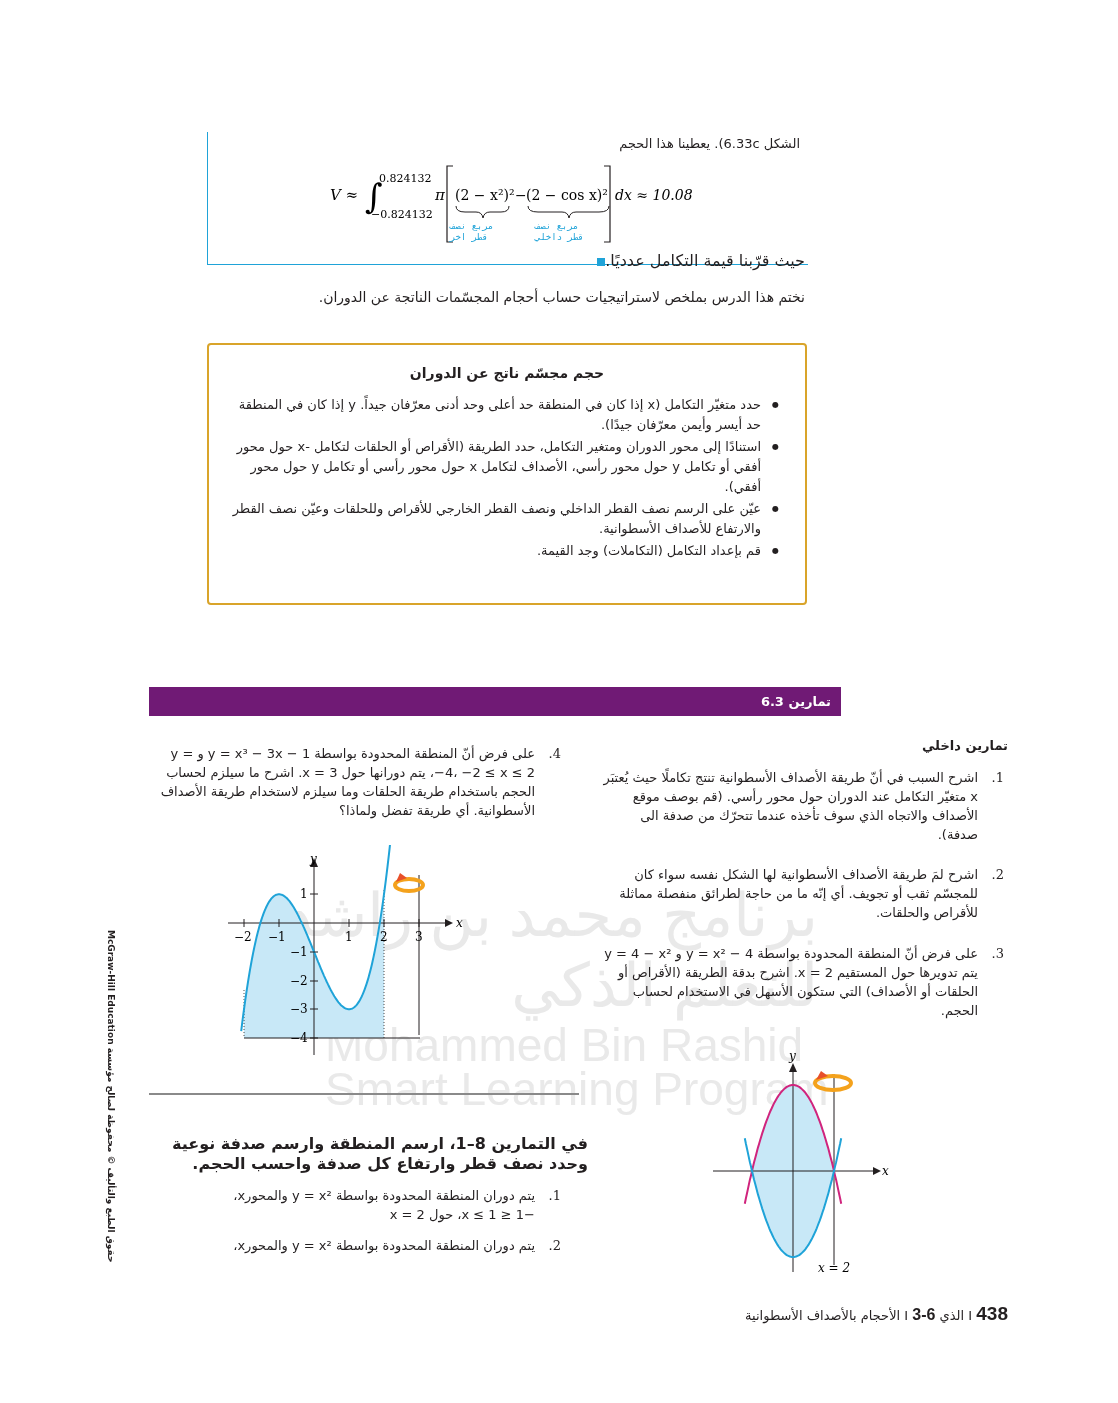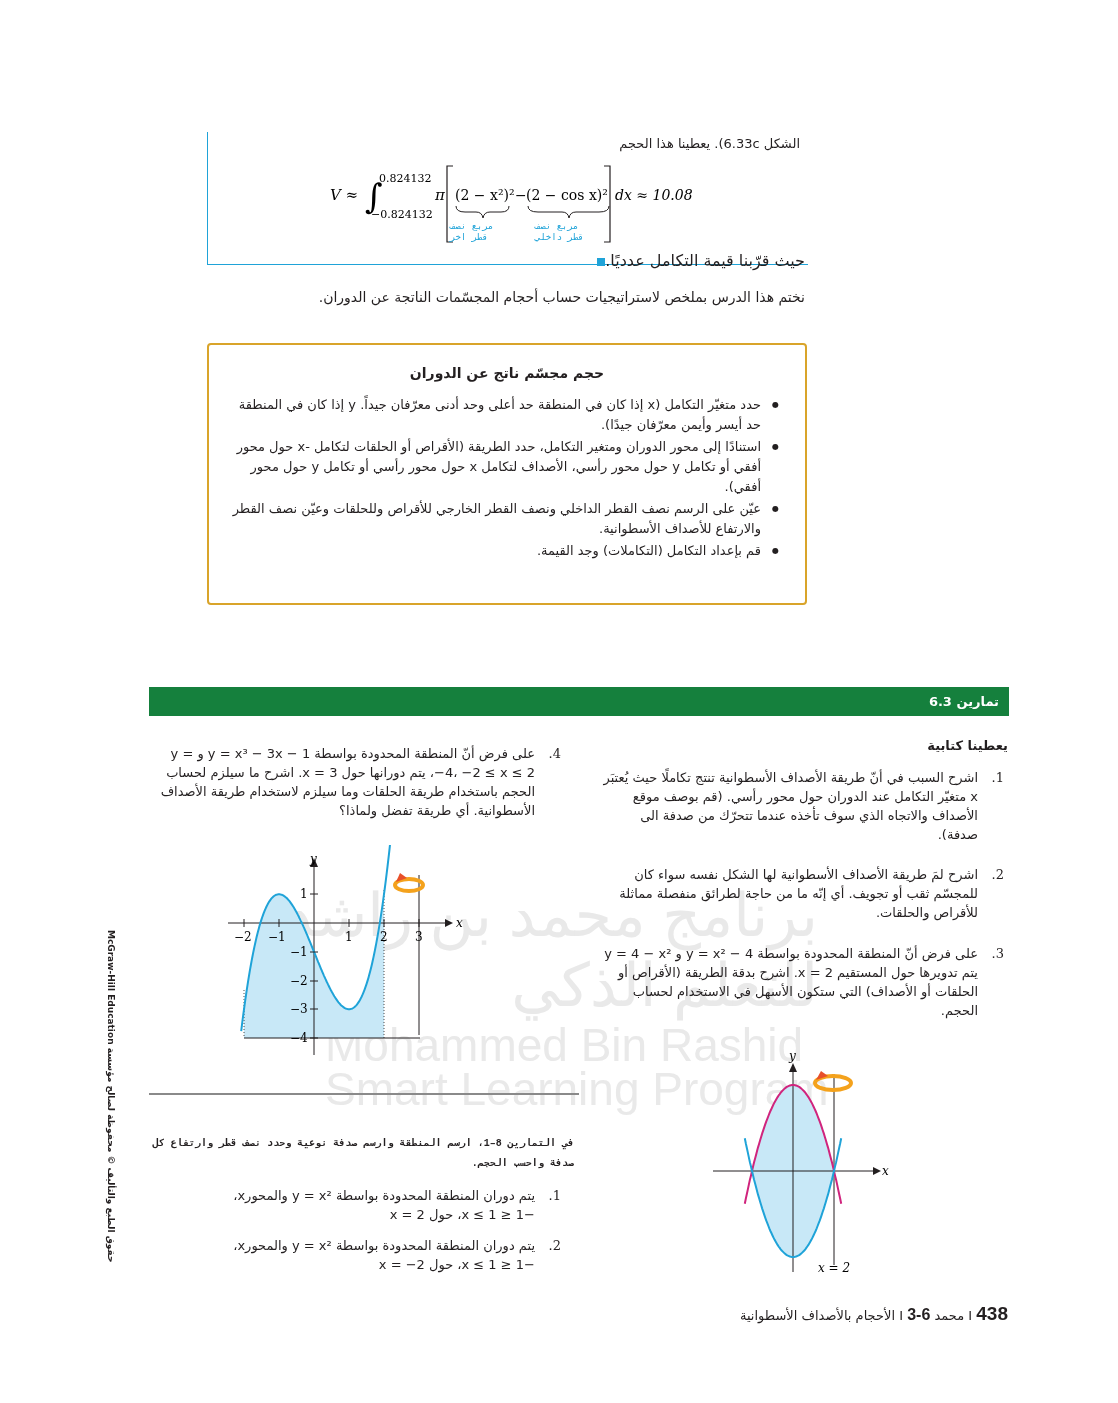--- a/index.html
+++ b/index.html
@@ -17,27 +17,27 @@
   .conclude{left:560px;top:251px;width:245px;font-size:16px;}
   .end-square{display:inline-block;width:8px;height:8px;background:#1fa3d8;margin-left:6px;vertical-align:middle;}
   .summary-intro{left:260px;top:289px;width:545px;font-size:14px;}
   
   .sumbox{left:207px;top:343px;width:596px;height:258px;border:2px solid #d9a42a;border-radius:4px;background:rgba(255,255,255,0.0);}
   .sumbox h3{margin:12px;font-size:14px;font-weight:bold;text-align:center;direction:rtl;padding-top:8px;}
   .sumbox ul{margin:14px 22px 0 14px;padding:0;list-style:none;direction:rtl;}
   .sumbox li{font-size:13px;line-height:20px;position:relative;padding-right:22px;margin-bottom:2px;}
   .sumbox li:before{content:"●";position:absolute;right:4px;top:0;font-size:8px;}
   
-  .secbar{left:149px;top:687px;width:860px;height:29px;background:#15803d;}
+  .secbar{left:149px;top:687px;width:692px;height:29px;background:#701a75;}
   .secbar span{position:absolute;right:10px;top:7px;color:#fff;font-weight:bold;font-size:13px;direction:rtl;}
   .sub-head{right:110px;top:738px;font-size:13px;font-weight:bold;}
   .ex-item{font-size:13px;line-height:19px;direction:rtl;text-align:right;}
   .num{position:absolute;right:-26px;top:0;font-family:"DejaVu Serif",serif;}
   .divider{left:149px;top:1093px;width:430px;height:2px;background:#8a8a8a;}
-  .instr{left:144px;top:1134px;width:430px;font-size:10px;font-weight:bold;line-height:20px;font-family:Liberation Mono, monospace;}
+  .instr{left:158px;top:1134px;width:430px;font-size:16px;font-weight:bold;line-height:20px;}
   .footer{right:110px;top:1303px;font-size:13px;direction:rtl;}
   .footer .pg{font-size:19px;font-weight:bold;font-family:"Liberation Sans",sans-serif;}
   .footer .les{font-weight:bold;font-size:16px;font-family:"Liberation Sans",sans-serif;}
   .side{left:96px;top:930px;width:20px;height:350px;}
   .side div{transform:rotate(90deg);transform-origin:left top;white-space:nowrap;font-size:9px;font-weight:bold;position:absolute;left:20px;top:0;}
   svg text{font-family:"DejaVu Serif",serif;}
   .content{position:absolute;z-index:1;}
 </style>
 </head>
 <body>
@@ -89,21 +89,21 @@
     <li>استنادًا إلى محور الدوران ومتغير التكامل، حدد الطريقة (الأقراص أو الحلقات لتكامل -x حول محور أفقي أو تكامل y حول محور رأسي، الأصداف لتكامل x حول محور رأسي أو تكامل y حول محور أفقي).</li>
     <li>عيّن على الرسم نصف القطر الداخلي ونصف القطر الخارجي للأقراص وللحلقات وعيّن نصف القطر والارتفاع للأصداف الأسطوانية.</li>
     <li>قم بإعداد التكامل (التكاملات) وجد القيمة.</li>
   </ul>
 </div>
 
 <div class="abs secbar content">
   <span>تمارين 6.3</span>
 </div>
 
-<div class="abs sub-head rtl content">يعطينا كتابية</div>
+<div class="abs sub-head rtl content">تمارين داخلي</div>
 
 <div class="abs ex-item content" style="right:140px;top:768px;width:380px;">
   <span class="num">1.</span>
   <span>اشرح السبب في أنّ طريقة الأصداف الأسطوانية تنتج تكاملًا حيث يُعتبَر x متغيّر التكامل عند الدوران حول محور رأسي. (قم بوصف موقع الأصداف والاتجاه الذي سوف تأخذه عندما تتحرّك من صدفة الى صدفة).</span>
 </div>
 <div class="abs ex-item content" style="right:140px;top:865px;width:380px;">
   <span class="num">2.</span>
   <span>اشرح لمَ طريقة الأصداف الأسطوانية لها الشكل نفسه سواء كان للمجسّم ثقب أو تجويف. أي إنّه ما من حاجة لطرائق منفصلة مماثلة للأقراص والحلقات.</span>
 </div>
 <div class="abs ex-item content" style="right:140px;top:944px;width:380px;">
@@ -186,27 +186,26 @@
 
 <div class="abs instr rtl content">في التمارين 8–1، ارسم المنطقة وارسم صدفة نوعية وحدد نصف قطر وارتفاع كل صدفة واحسب الحجم.</div>
 <div class="abs ex-item content" style="left:150px;top:1186px;width:385px;">
   <span class="num">1.</span>
   <div>يتم دوران المنطقة المحدودة بواسطة y = x² والمحورx،</div>
   <div>−1 ≤ x ≤ 1، حول x = 2</div>
 </div>
 <div class="abs ex-item content" style="left:150px;top:1236px;width:385px;">
   <span class="num">2.</span>
   <div>يتم دوران المنطقة المحدودة بواسطة y = x² والمحورx،</div>
-  <div>−1 ≤ x ≤ 1، حول x = −2</div>
 </div>
 
 <div class="abs side content">
   <div>McGraw-Hill Education حقوق الطبع والتأليف © محفوظة لصالح مؤسسة</div>
 </div>
 
 <div class="abs footer content">
   <span class="pg">438</span>
   <span>I</span>
-  <span>محمد</span>
+  <span>الذي</span>
   <span class="les">6-3</span>
   <span>I</span>
   <span>الأحجام بالأصداف الأسطوانية</span>
 </div>
 
 </body></html>

